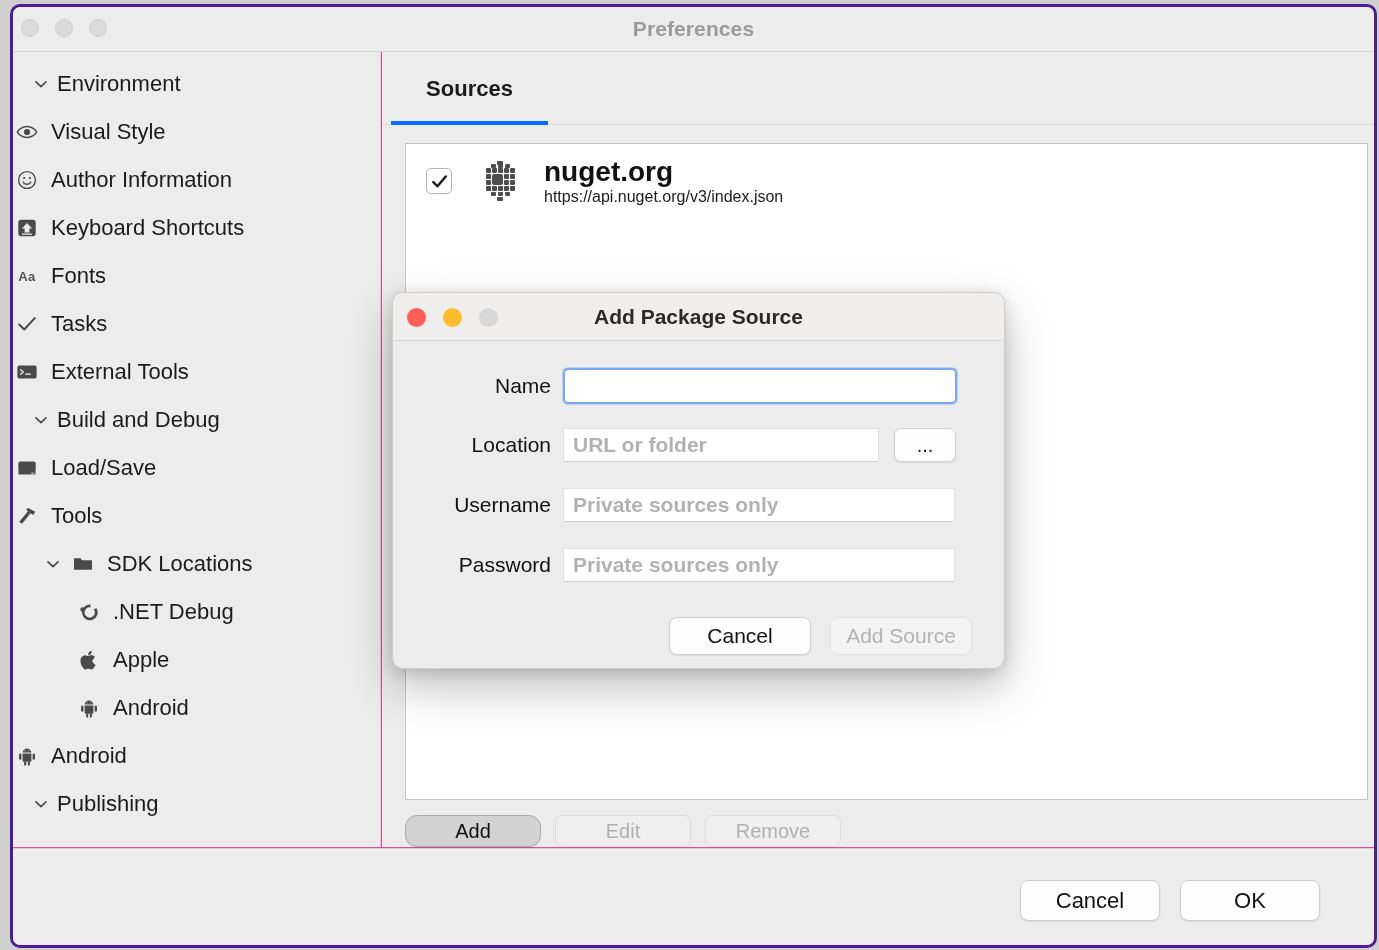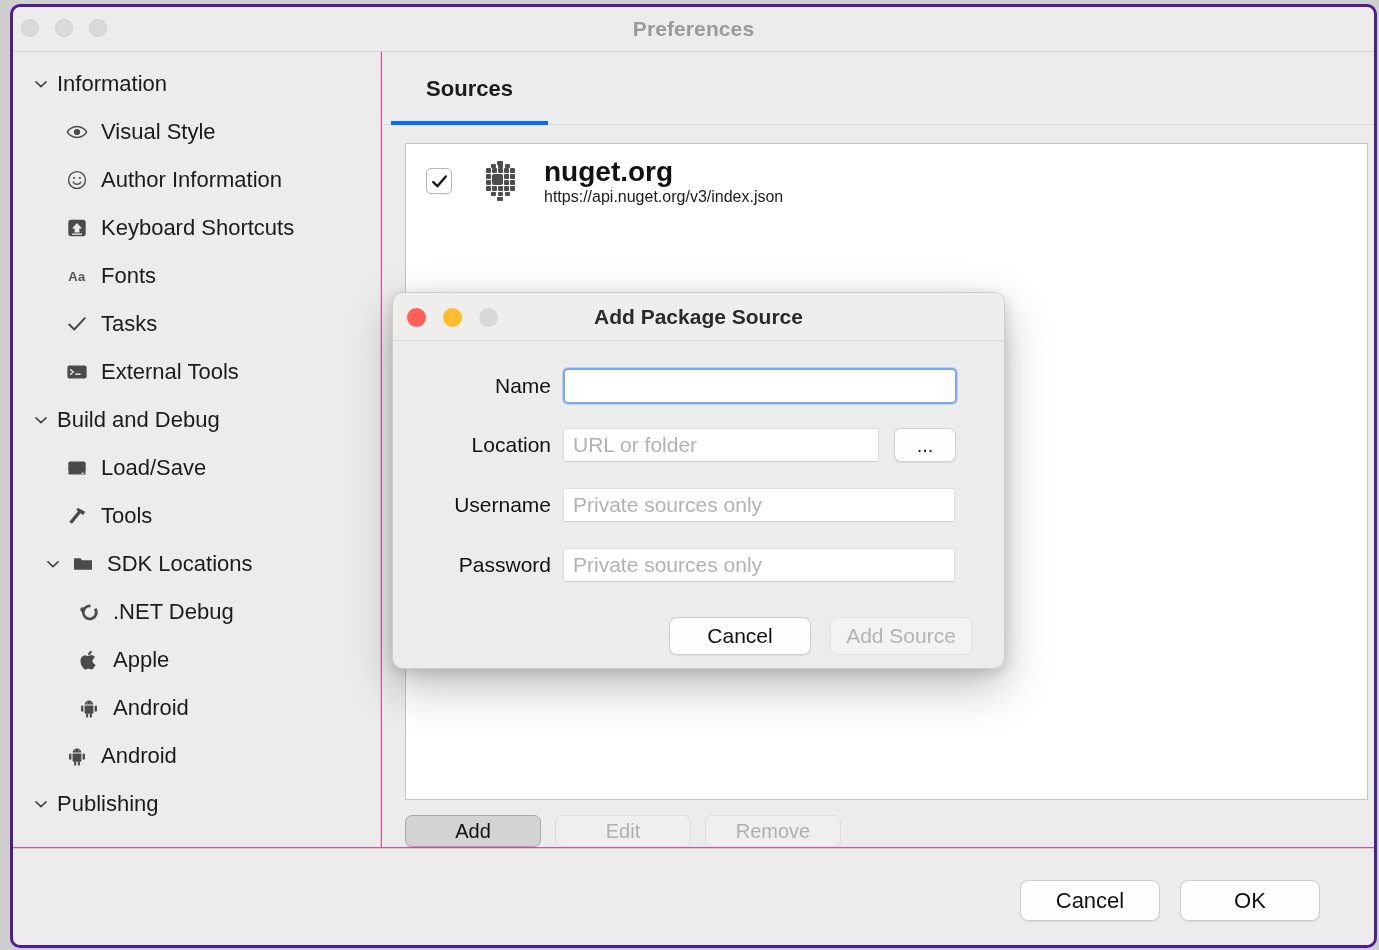--- a/index.html
+++ b/index.html
@@ -49,21 +49,21 @@
     padding-top: 8px;
   }
   .side-row {
     position: relative;
     height: 48px;
     display: flex; align-items: center;
     font-size: 22px; color: #1b1b1b;
     white-space: nowrap;
   }
   .side-row.group { padding-left: 18px; }
-  .side-row.child { padding-left: 50px; }
+  .side-row.child { }
   .side-row.child2 { padding-left: 30px; }
   .side-row.grand { padding-left: 62px; }
   .chev {
     width: 20px; min-width: 20px; height: 20px;
     margin-right: 6px;
     display: inline-flex; align-items: center; justify-content: center;
   }
   .chev svg { width: 14px; height: 14px; }
   .sicon {
     width: 28px; min-width: 28px; height: 24px;
@@ -120,21 +120,21 @@
   #list-buttons { position: absolute; left: 23px; top: 763px; display: flex; gap: 14px; }
   .lbtn {
     width: 136px; height: 32px;
     border-radius: 7px;
     display: flex; align-items: center; justify-content: center;
     font-size: 20px;
     border: 1px solid #b9b9b9;
     background: #fdfdfd; color: #1b1b1b;
     box-shadow: 0 1px 1px rgba(0,0,0,.06);
   }
-  .lbtn.pressed { background: #d3d3d3; border-color: #a9a9a9; color: #111; }
+  .lbtn.pressed { background: #d3d3d3; border-color: #a9a9a9; color: #111; border-radius: 12px; }
   .lbtn.disabled { color: #b0b0b0; border-color: #dcdcdc; background: #efefef; box-shadow: none; }
 
   
   #footer {
     position: absolute; left: 0; top: 841px;
     width: 100%; height: 103px;
     background: #ececec;
     border-top: 1px solid #d2d2d2;
   }
   #footer-buttons { position: absolute; right: 54px; top: 31px; display: flex; gap: 20px; }
@@ -183,20 +183,21 @@
     background: #ffffff;
     font-size: 21px;
     color: #111;
     display: flex; align-items: center;
     padding: 0 9px;
   }
   .tfield.plain {
     border: 1px solid #dfdfdf;
     border-bottom-color: #cfcfcf;
     border-radius: 2px;
+    font-weight: bold;
   }
   .tfield .ph { color: #b2b2b2; }
   #name-field {
     width: 394px; height: 36px;
     border: 2px solid #7aa7f0;
     border-radius: 5px;
     background: #fff;
     box-shadow: 0 0 0 1px rgba(122,167,240,.35);
   }
   .dots-btn {
@@ -233,21 +234,21 @@
   </div>
 
   <div id="sidebar">
 
     <div class="side-row group">
       <span class="chev">
         <svg viewBox="0 0 14 14">
             <path d="M2 4.8 L7 9.6 L12 4.8" fill="none" stroke="#4a4a4a" stroke-width="1.7" stroke-linecap="round" stroke-linejoin="round"></path>
           </svg>
       </span>
-      <span class="side-label">Information</span>
+      <span class="side-label">Environment</span>
     </div>
 
     <div class="side-row child">
       <span class="sicon">
         <svg viewBox="0 0 24 24">
             <path d="M12 6C6.8 6 2.8 9.2 1.5 12c1.3 2.8 5.3 6 10.5 6s9.2-3.2 10.5-6C21.2 9.2 17.2 6 12 6z" fill="none" stroke="#4a4a4a" stroke-width="1.7"></path>
             <circle cx="12" cy="12" r="3.4" fill="#4a4a4a"></circle>
           </svg>
       </span>
       <span class="side-label">Visual Style</span>

